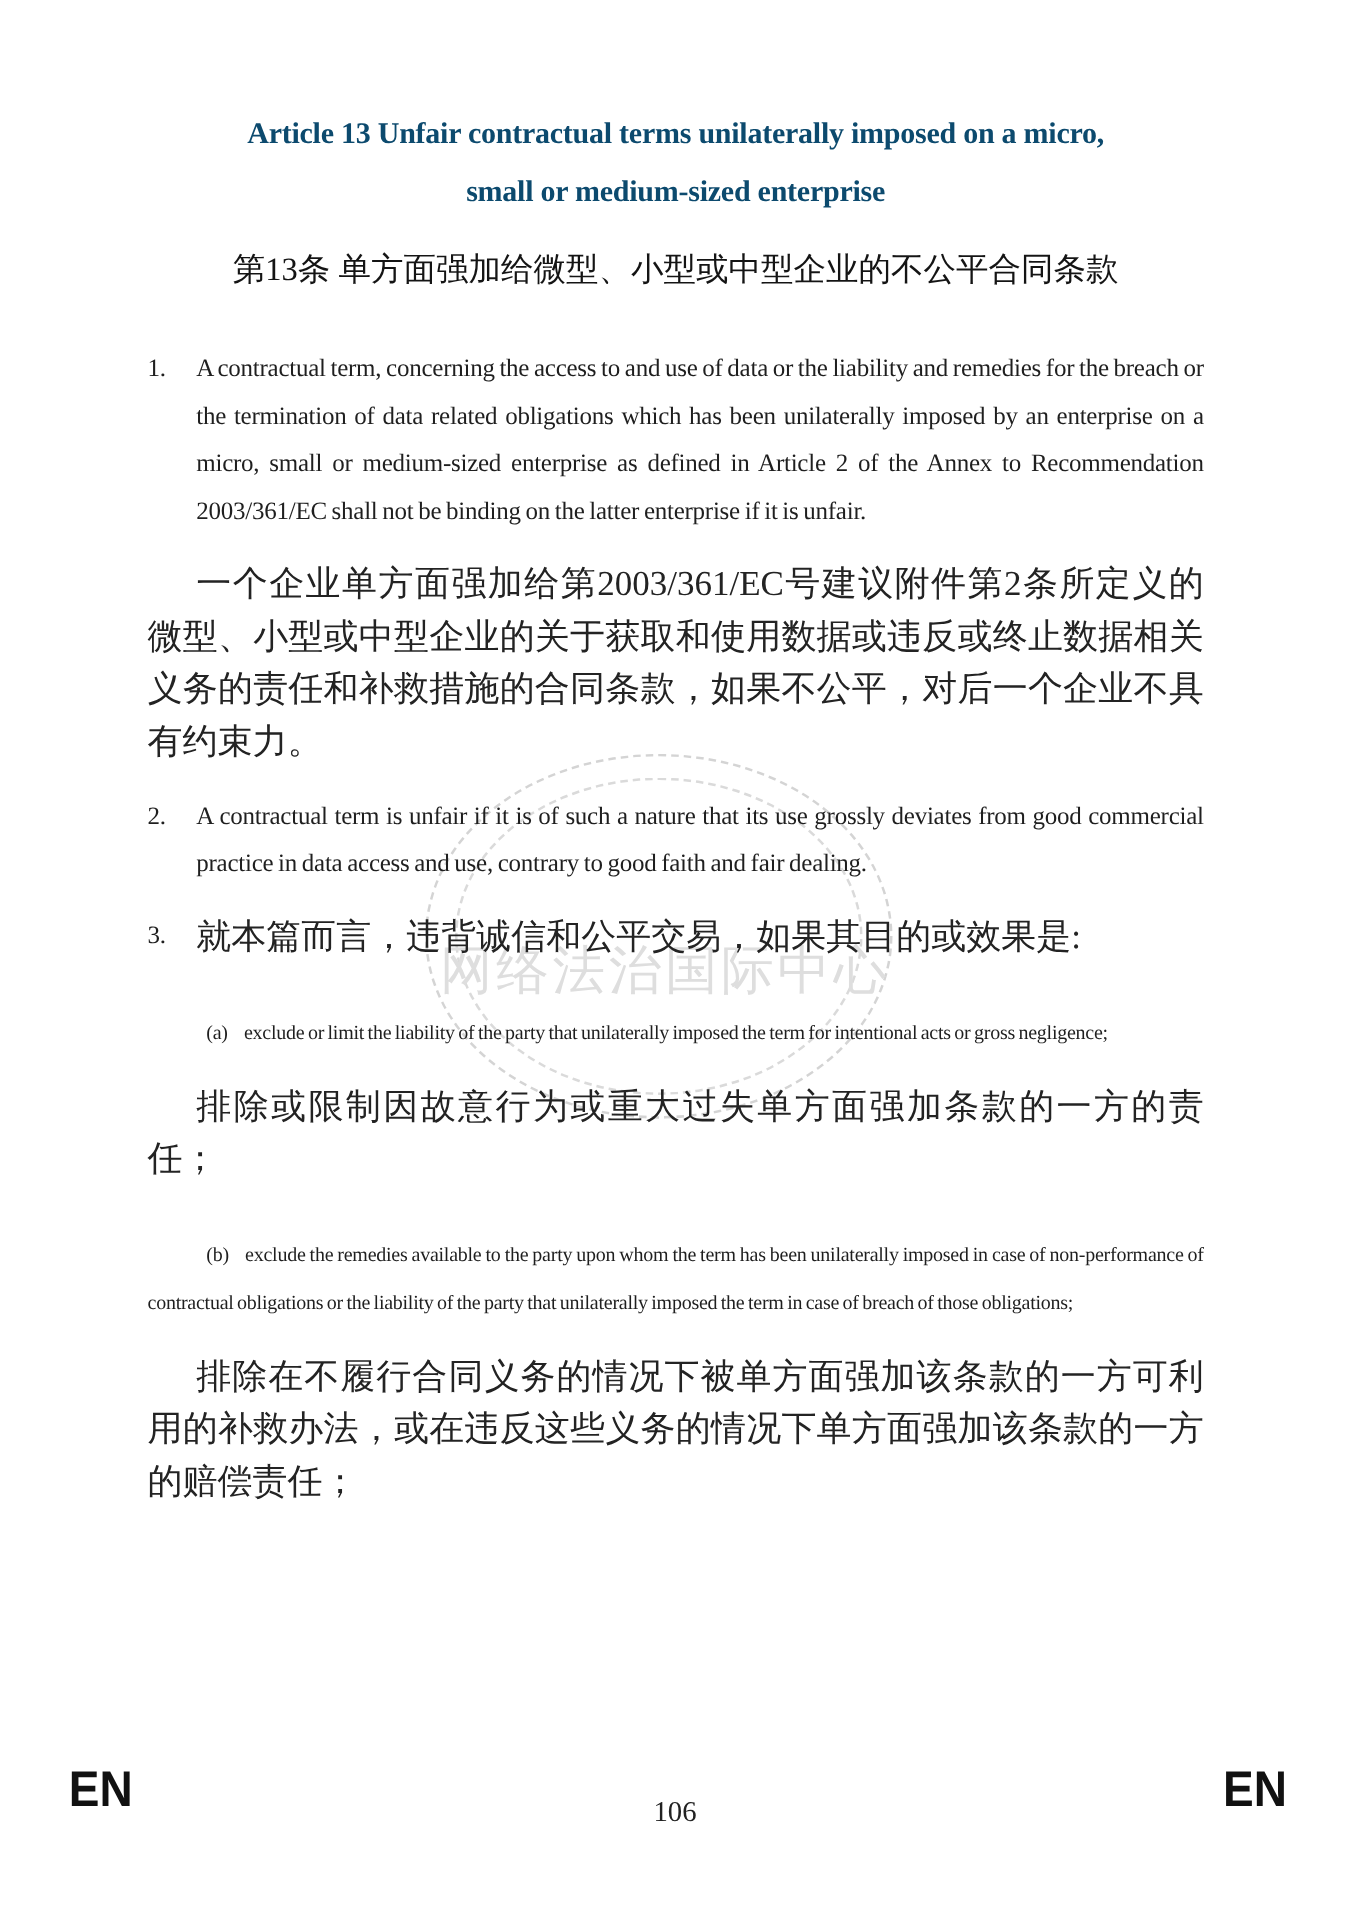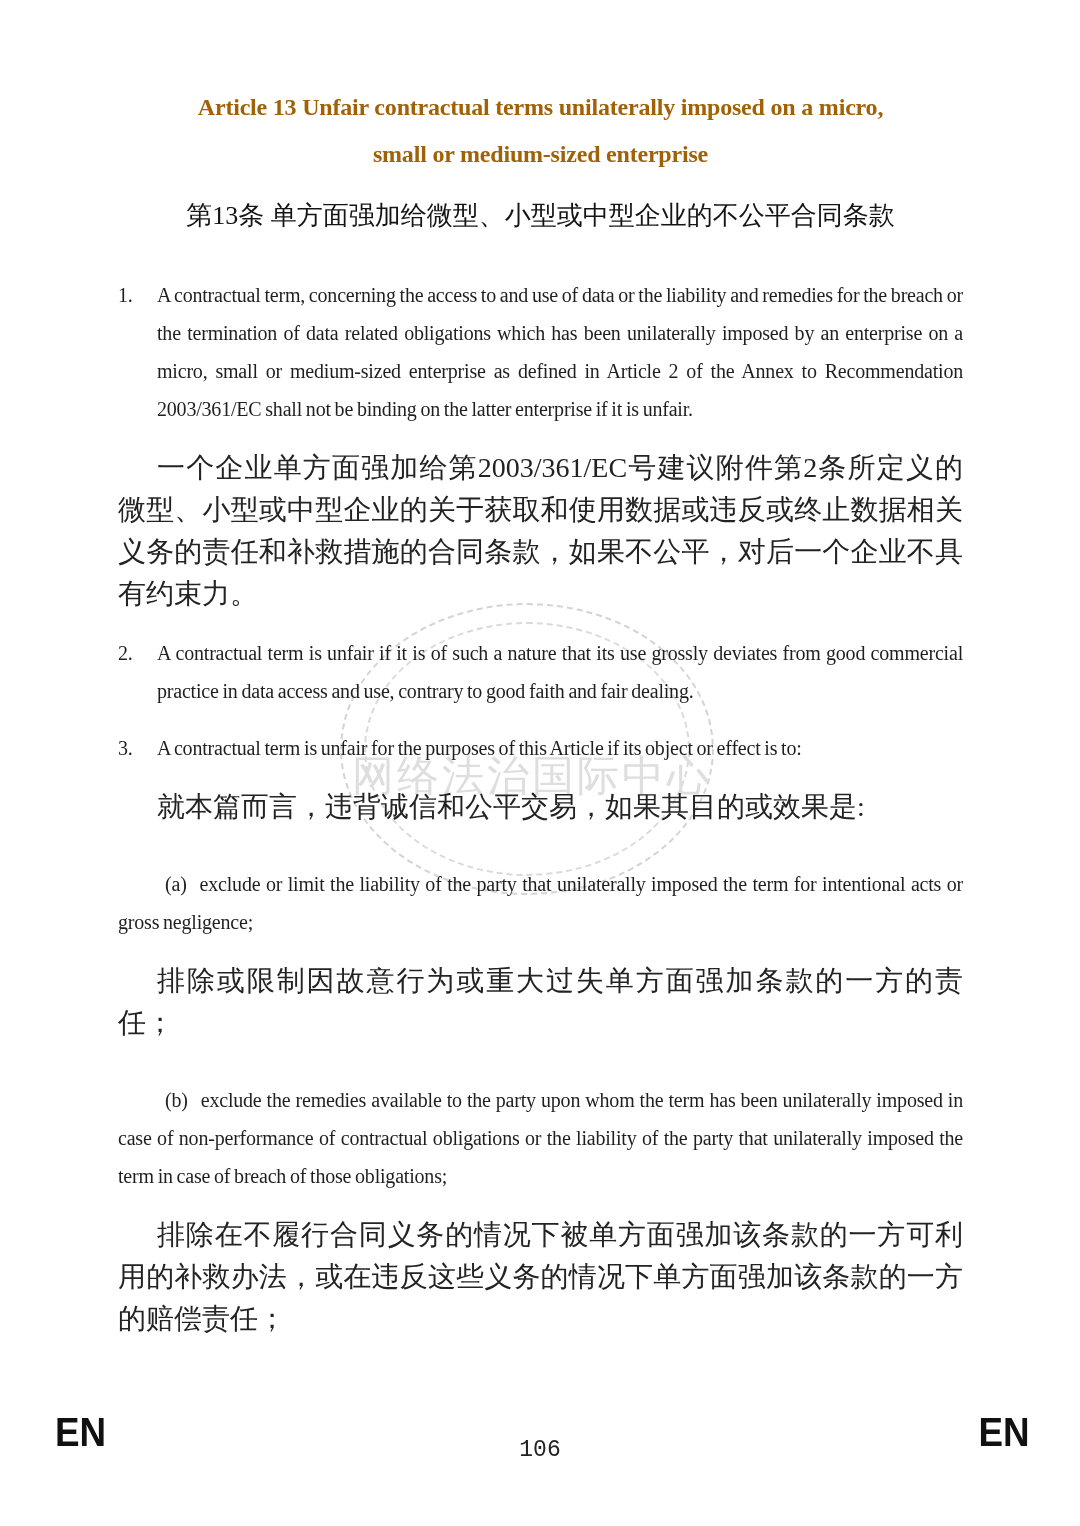--- a/index.html
+++ b/index.html
@@ -37,21 +37,21 @@
     position: relative; z-index: 1;
     padding: 84px 117px 0 118px;
   }
   .title-en {
     text-align: center;
     font-weight: bold;
     font-size: 24px;
     line-height: 47px;
     letter-spacing: -0.2px;
     white-space: pre-line;
-    color: #a16207;
+    color: #0c4a6e;
   }
   .title-zh {
     text-align: center;
     font-weight: normal;
     font-size: 26px;
     line-height: 40px;
     margin-top: 18px;
     color: #141414;
   }
   .doc-body { margin-top: 40px; }
@@ -64,21 +64,21 @@
     padding-left: 39px;
     font-size: 20px;
     line-height: 38px;
     letter-spacing: -0.2px;
     word-spacing: -1px;
     text-align: justify;
   }
   .en-numbered .marker { position: absolute; left: 0; top: 0; }
 
   .en-lettered {
-    font-size: 20px;
+    font-size: 16px;
     line-height: 38px;
     letter-spacing: -0.2px;
     word-spacing: -1px;
     text-align: justify;
     text-indent: 47px;
     margin-top: 37px;
   }
   .en-lettered .marker { margin-right: 13px; }
 
   .zh {
@@ -100,41 +100,40 @@
     color: #111111;
   }
   .footer-lang.left  { left: 55px;  transform: scaleX(0.92); transform-origin: left; }
   .footer-lang.right { right: 50px; transform: scaleX(0.92); transform-origin: right; }
   .page-num {
     position: absolute;
     top: 1437px; left: 0; right: 0;
     text-align: center;
     font-size: 23px;
     color: #222222;
-    font-family: Liberation Mono, monospace;
   }
 </style>
 </head>
 <body>
 
 <div class="watermark">
   <div class="wm-ring-outer"></div>
   <div class="wm-ring-inner"></div>
   <div class="wm-text">网络法治国际中心</div>
 </div>
 
 <div class="content">
   <div class="title-en">Article 13 Unfair contractual terms unilaterally imposed on a micro,
 small or medium-sized enterprise</div>
   <div class="title-zh">第13条 单方面强加给微型、小型或中型企业的不公平合同条款</div>
   <div class="doc-body" id="doc-body">
       <div class="block en-numbered"><span class="marker">1.</span><span class="text">A contractual term, concerning the access to and use of data or the liability and remedies for the breach or the termination of data related obligations which has been unilaterally imposed by an enterprise on a micro, small or medium-sized enterprise as defined in Article 2 of the Annex to Recommendation 2003/361/EC shall not be binding on the latter enterprise if it is unfair.</span></div>
       <div class="block zh"><span class="text">一个企业单方面强加给第2003/361/EC号建议附件第2条所定义的微型、小型或中型企业的关于获取和使用数据或违反或终止数据相关义务的责任和补救措施的合同条款，如果不公平，对后一个企业不具有约束力。</span></div>
       <div class="block en-numbered"><span class="marker">2.</span><span class="text">A contractual term is unfair if it is of such a nature that its use grossly deviates from good commercial practice in data access and use, contrary to good faith and fair dealing.</span></div>
-      <div class="block en-numbered"><span class="marker">3.</span><span class="text">A contractual term is unfair for the purposes of this Article if its object or effect is to:</span></div>
+      <div class="block en-numbered"><span class="marker">3.</span></div>
       <div class="block zh"><span class="text">就本篇而言，违背诚信和公平交易，如果其目的或效果是:</span></div>
       <div class="block en-lettered"><span class="marker">(a)</span><span class="text">exclude or limit the liability of the party that unilaterally imposed the term for intentional acts or gross negligence;</span></div>
       <div class="block zh"><span class="text">排除或限制因故意行为或重大过失单方面强加条款的一方的责任；</span></div>
       <div class="block en-lettered"><span class="marker">(b)</span><span class="text">exclude the remedies available to the party upon whom the term has been unilaterally imposed in case of non-performance of contractual obligations or the liability of the party that unilaterally imposed the term in case of breach of those obligations;</span></div>
       <div class="block zh"><span class="text">排除在不履行合同义务的情况下被单方面强加该条款的一方可利用的补救办法，或在违反这些义务的情况下单方面强加该条款的一方的赔偿责任；</span></div>
     </div>
 </div>
 
 <div class="footer-lang left">EN</div>
 <div class="page-num">106</div>

